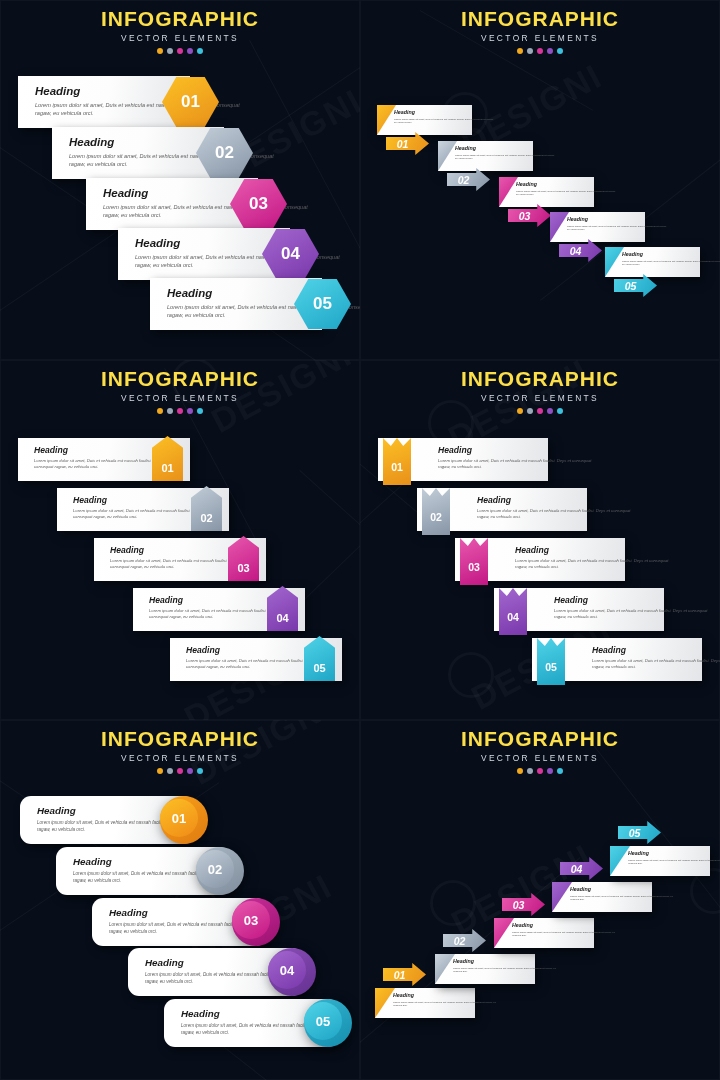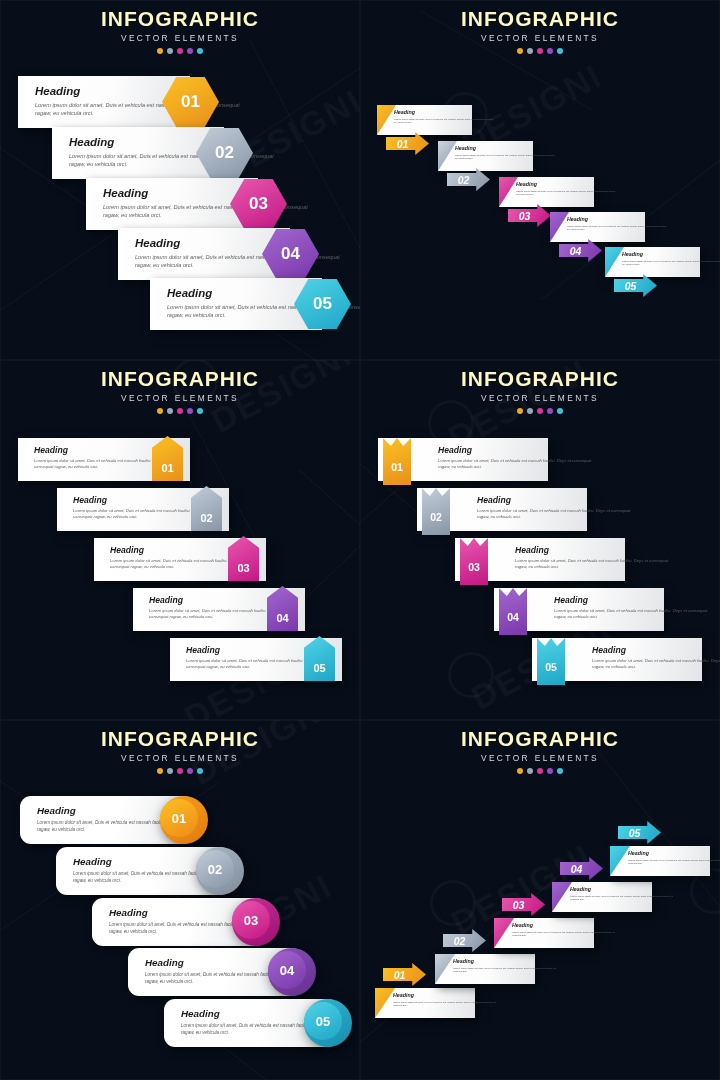--- a/index.html
+++ b/index.html
@@ -40,21 +40,21 @@
   }
   .wm-circle{
     position:absolute;pointer-events:none;
     border:3px solid rgba(255,255,255,.035);
     border-radius:50%;width:46px;height:46px;
   }
 
   
   .hdr { position:absolute; top:0; left:0; right:0; text-align:center; padding-top:8px; }
   .hdr-title {
-    color:#fef9c3; font-size:21px; font-weight:bold;
+    color:#fde047; font-size:21px; font-weight:bold;
     letter-spacing:1.0px; line-height:1.05;
   }
   .hdr-sub {
     color:#d6dae2; font-size:8.4px; letter-spacing:2.4px;
     margin-top:3px; font-weight:normal;
   }
   .hdr-dots { margin-top:5px; display:flex; justify-content:center; gap:4px; }
   .hdr-dots i { width:6px; height:6px; border-radius:50%; display:block; }
 
   

